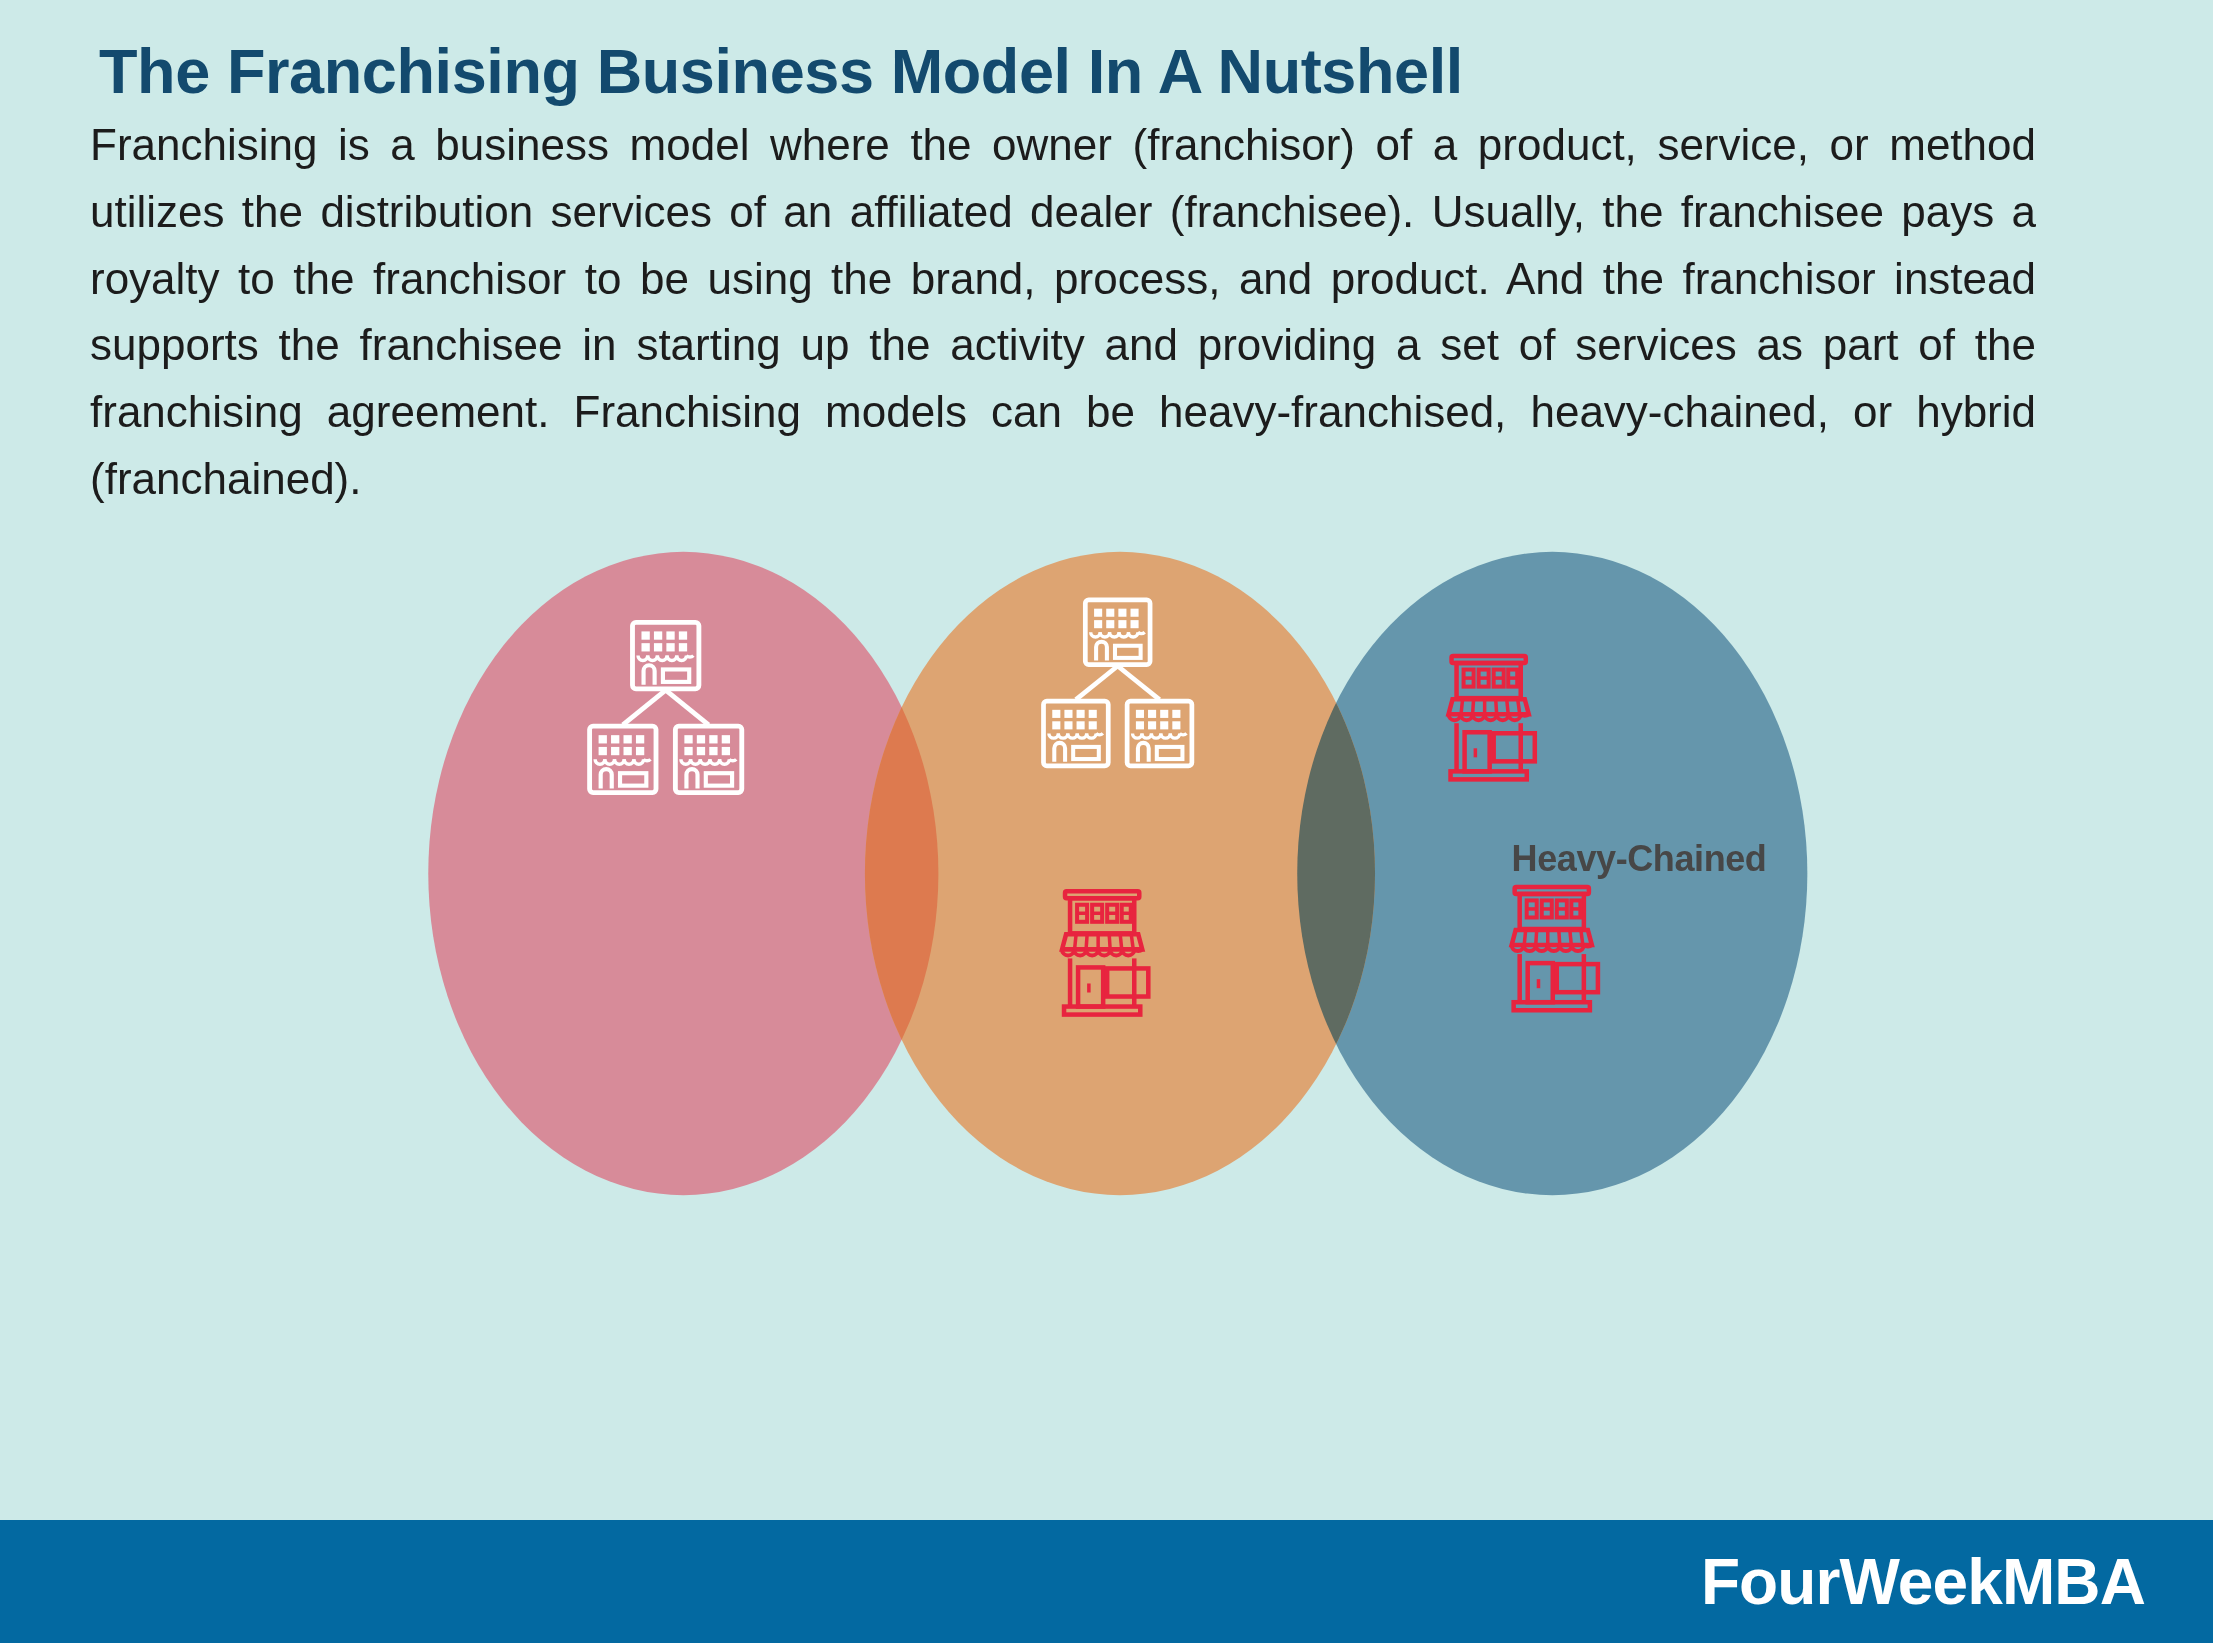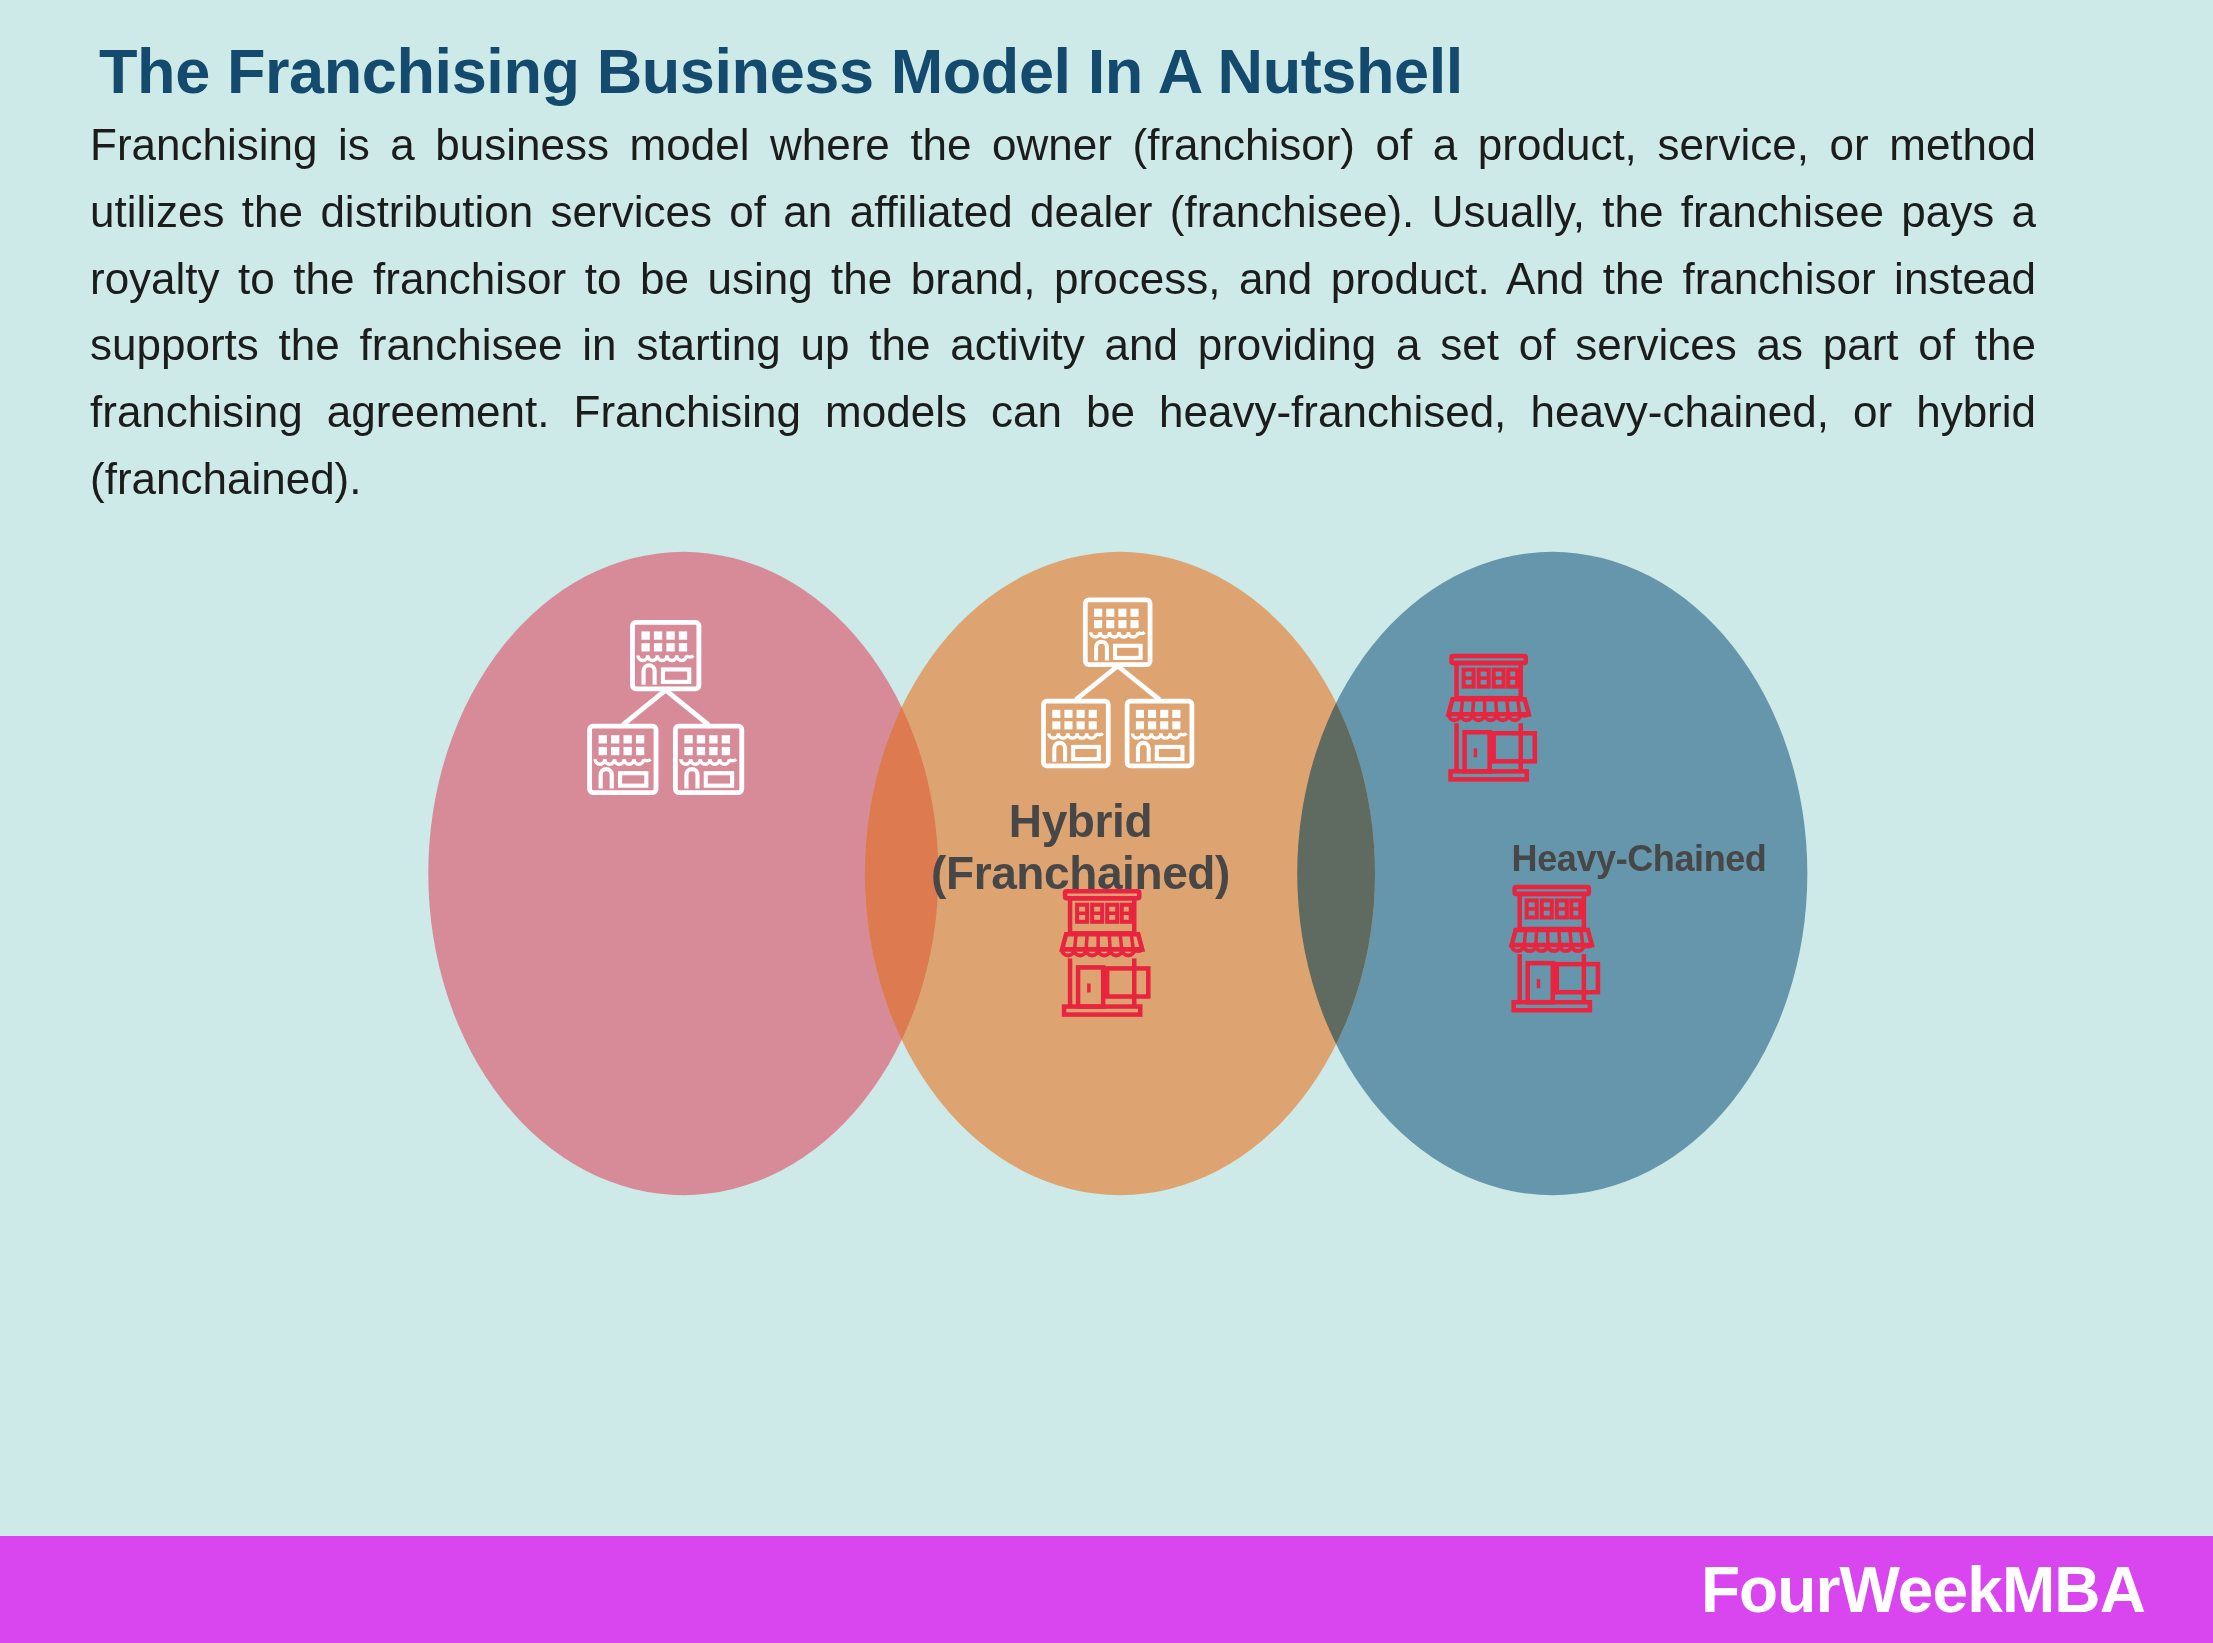--- a/index.html
+++ b/index.html
@@ -85,22 +85,22 @@
     font-size: 36px;
     letter-spacing: -0.4px;
   }
 
   
   .footer {
     position: absolute;
     left: 0;
     bottom: 0;
     width: 2214px;
-    height: 108px;
-    background: #d946ef;
+    height: 124px;
+    background: #0369a1;
   }
   .brand {
     position: absolute;
     right: 69px;
     top: 50%;
     transform: translateY(-50%);
     color: #ffffff;
     font-size: 64px;
     font-weight: bold;
     letter-spacing: -0.9px;
@@ -259,22 +259,20 @@
     </g>
 
     <g color="#e8243f">
       <g transform="translate(1748,422) scale(0.58)">
         <use href="#storeGlyph"></use>
       </g>
     </g>
   </svg>
 
 
-  <div class="venn-label label-mid">Hybrid
-(Franchained)</div>
 
   <div class="venn-label label-right">Heavy-Chained</div>
 </div>
 
 <div class="footer">
   <div class="brand">FourWeekMBA</div>
 </div>
 
 
 </body></html>

